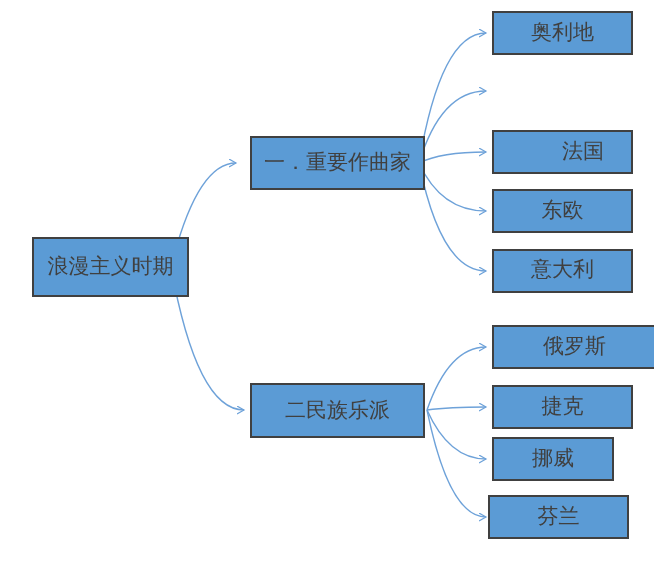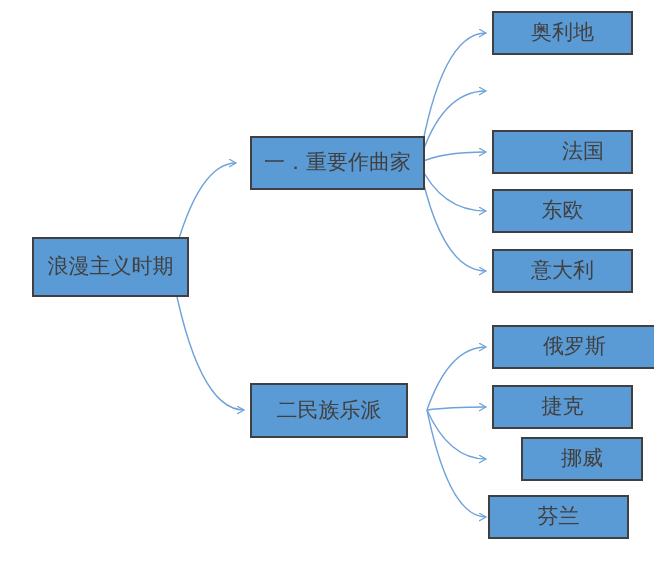--- a/index.html
+++ b/index.html
@@ -37,29 +37,29 @@
     line-height: 1.2;
     z-index: 2;
     cursor: default;
     white-space: nowrap;
   }
   .node span { display: block; }
 
   
   #node-root    { left: 13px;  top: 237px; width: 157px; height: 60px; margin-left: 19px; }
   #node-branch1 { left: 242px; top: 136px; width: 175px; height: 54px; margin-left: 8px; }
-  #node-branch2 { left: 250px; top: 383px; width: 158px; height: 55px; }
+  #node-branch2 { left: 250px; top: 383px; width: 175px; height: 55px; }
   #node-leaf1 { left: 492px; top: 11px;  width: 141px; height: 44px; }
   #node-leaf2 { left: 492px; top: 69px;  width: 141px; height: 44px; }
   #node-leaf3 { left: 492px; top: 130px; width: 141px; height: 44px; padding-left: 41px; }
   #node-leaf4 { left: 492px; top: 189px; width: 141px; height: 44px; }
-  #node-leaf5 { left: 492px; top: 249px; width: 141px; height: 44px; }
+  #node-leaf5 { left: 492px; top: 249px; width: 141px; height: 44px; font-family: Liberation Mono, monospace; }
   #node-leaf6 { left: 492px; top: 325px; width: 165px; height: 44px; }
   #node-leaf7 { left: 492px; top: 385px; width: 141px; height: 44px; }
-  #node-leaf8 { left: 521px; top: 437px; width: 122px; height: 44px; }
+  #node-leaf8 { left: 492px; top: 437px; width: 122px; height: 44px; }
   #node-leaf9 { left: 488px; top: 495px; width: 141px; height: 44px; }
 </style>
 </head>
 <body>
 
 <div id="canvas">
 
   <svg id="connector-layer" viewBox="0 0 654 561" xmlns="http://www.w3.org/2000/svg">
     <defs>
       <marker id="openArrow" markerWidth="10" markerHeight="10" refX="7.5" refY="4.5" orient="auto" markerUnits="userSpaceOnUse">

